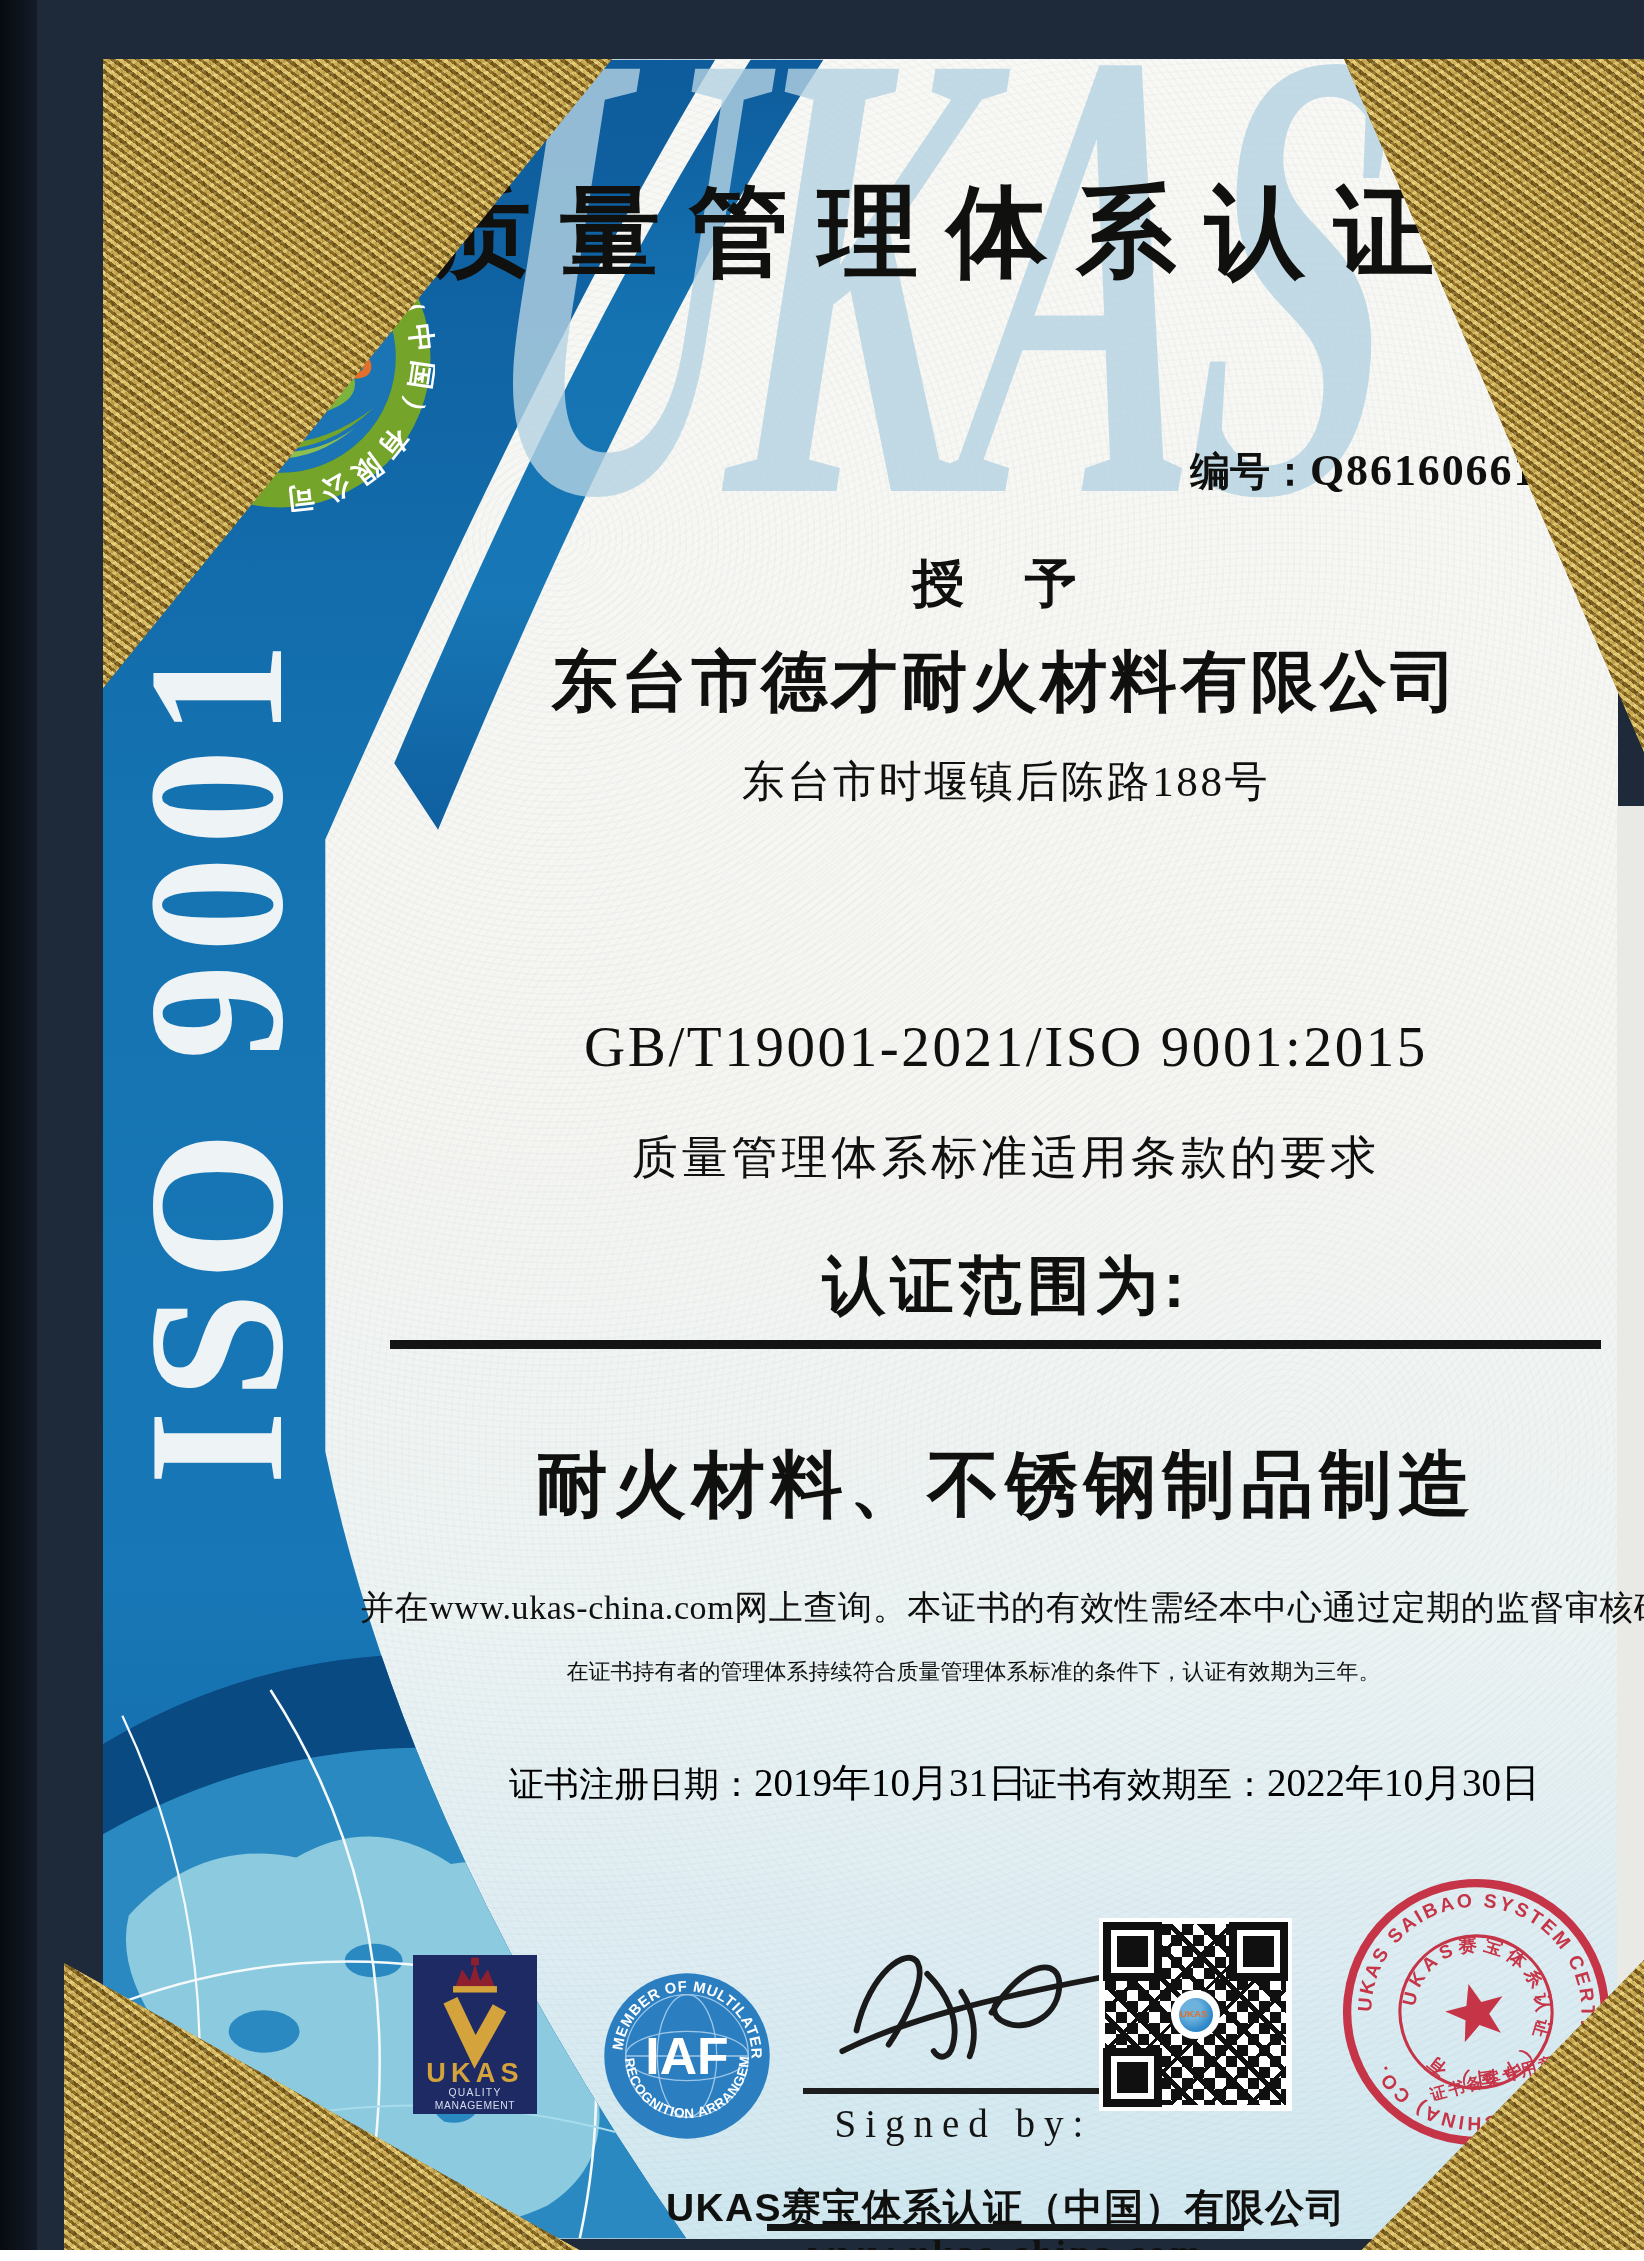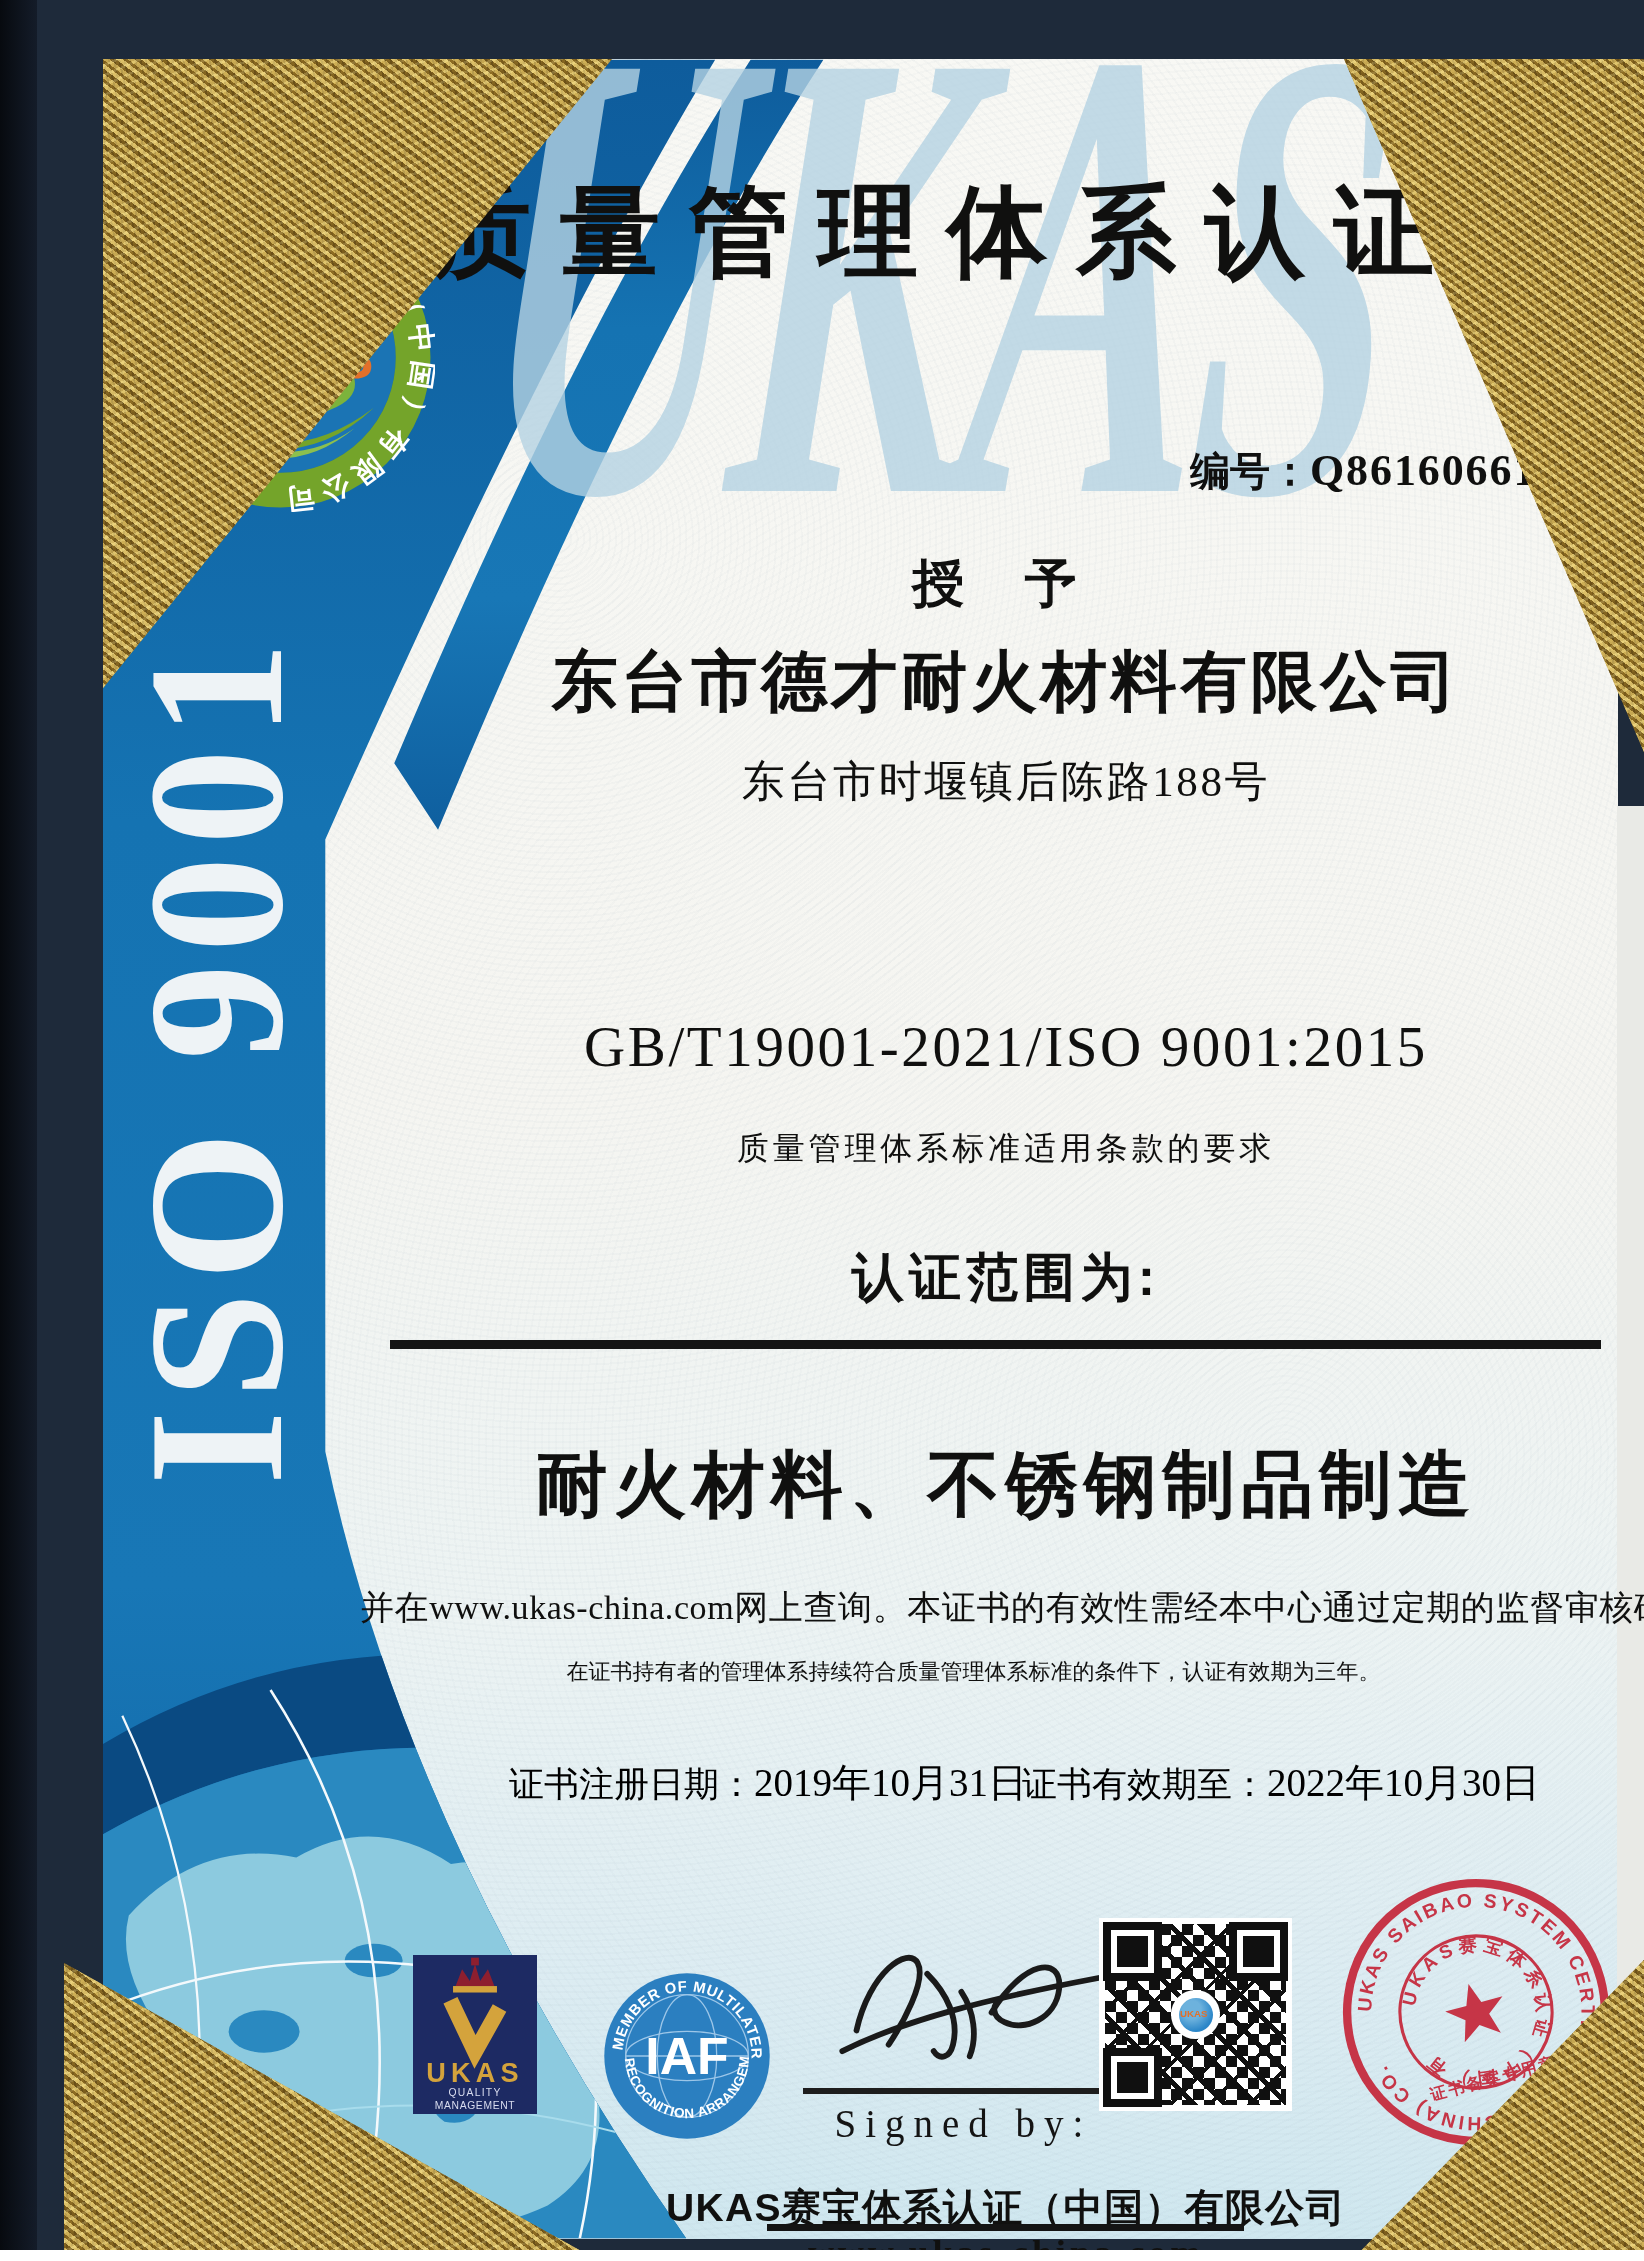--- a/index.html
+++ b/index.html
@@ -32,22 +32,22 @@
   .title{left:431px;top:166px;font-family:"Liberation Serif","DejaVu Serif",serif;font-weight:900;
     font-size:100px;letter-spacing:29px;white-space:nowrap;}
   .certno{left:1190px;top:444px;font-size:40px;font-weight:700;white-space:nowrap;}
   .certno .num{font-family:"Liberation Serif","DejaVu Serif",serif;font-size:44px;letter-spacing:1.9px;}
   .ccol{left:400px;width:1212px;text-align:center;white-space:nowrap;}
   .shouyu{top:549px;font-size:52px;font-weight:700;letter-spacing:23px;}
   .company{top:637px;font-size:66px;font-weight:700;font-family:"Liberation Serif","DejaVu Serif",serif;letter-spacing:3.9px;}
   .address{top:753px;font-size:43px;font-family:Liberation Serif, serif;letter-spacing:2.6px;}
   .statement{top:910px;font-size:52px;font-weight:700;letter-spacing:3.9px;}
   .standard{top:1014px;font-size:57px;font-family:"Liberation Serif","DejaVu Serif",serif;letter-spacing:2.6px;}
-  .clause{top:1127px;font-size:32px;font-family:Liberation Mono, monospace;letter-spacing:3.9px;}
-  .scopelabel{top:1243px;font-size:52px;font-weight:700;letter-spacing:5.2px;}
+  .clause{top:1127px;font-size:46px;font-family:Liberation Mono, monospace;letter-spacing:3.9px;}
+  .scopelabel{top:1243px;font-size:63px;font-weight:700;letter-spacing:5.2px;}
   .scoperule{left:390px;top:1340px;width:1211px;height:9px;background:#141414;z-index:10;}
   .scope{top:1437px;font-size:72px;font-weight:700;font-family:"Liberation Serif","DejaVu Serif",serif;letter-spacing:6.4px;}
   .para1{left:360px;top:1585px;font-size:34px;font-family:"Liberation Serif","DejaVu Serif",serif;white-space:nowrap;letter-spacing:0.6px;}
   .para2{left:361px;top:1657px;width:1225px;text-align:center;font-size:22px;font-family:"Liberation Serif","DejaVu Serif",serif;white-space:nowrap;}
   .dates{top:1756px;font-size:35px;white-space:nowrap;z-index:10;}
   .dates .lbl{font-weight:400;}
   .dates .val{font-family:"Liberation Serif","DejaVu Serif",serif;font-size:39px;}
   .d1{left:509px;} .d2{left:1022px;}
   
   .ukasqm{left:413px;top:1955px;width:124px;height:159px;background:#1d2a63;z-index:10;}

